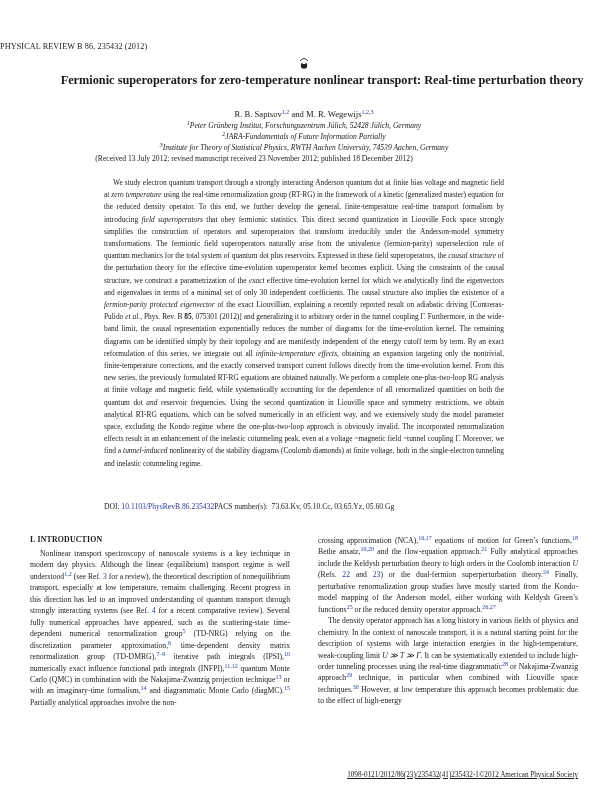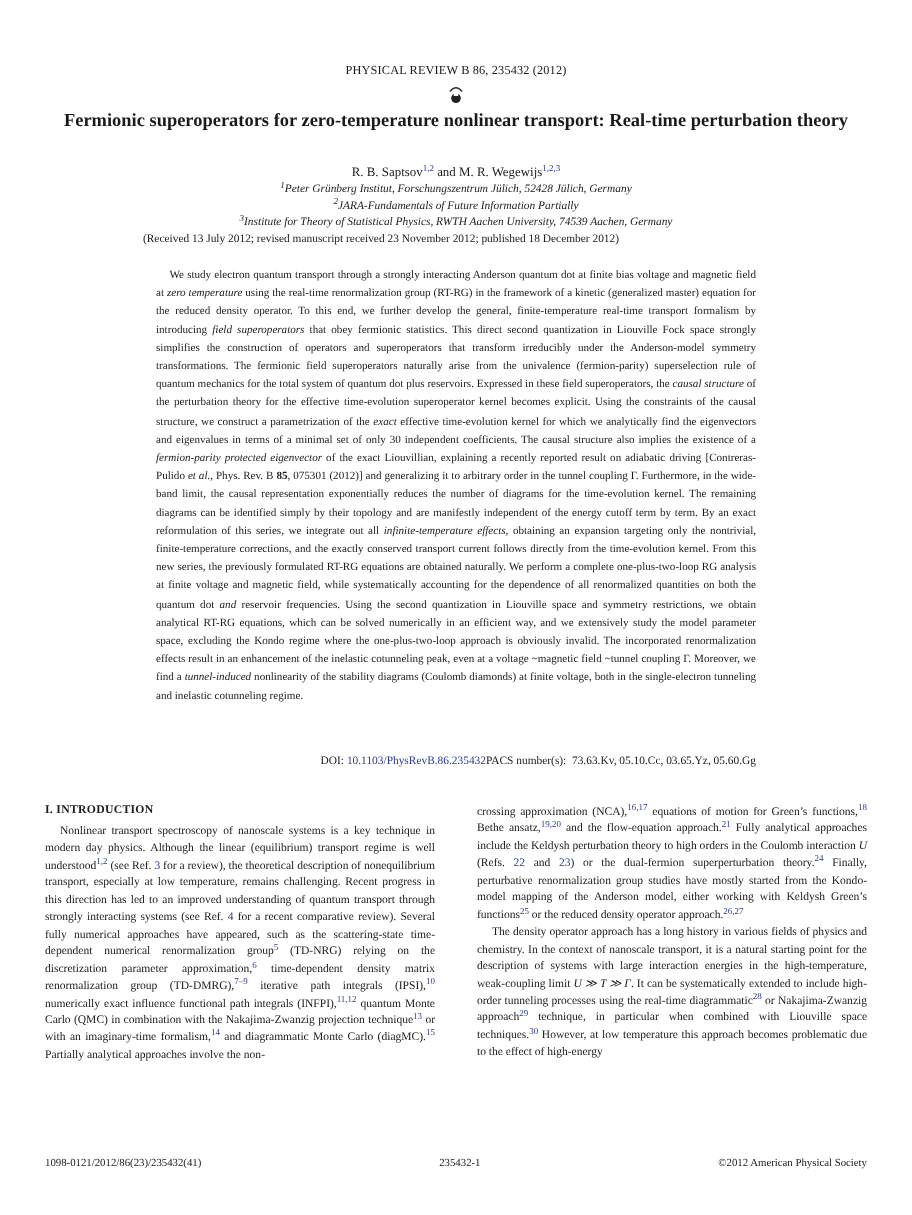--- a/index.html
+++ b/index.html
@@ -1,43 +1,43 @@
 <!DOCTYPE html>
 <html><head>
 <meta charset="utf-8">
 <style>
   html, body { margin: 0; padding: 0; background: #ffffff; }
   body { width: 608px; height: 810px; position: relative; overflow: hidden;
          font-family: "Liberation Serif", "DejaVu Serif", serif; color: #1a1a1a; }
   a, .ref { color: #2a3a9a; text-decoration: none; }
   sup { font-size: 6px; line-height: 0; vertical-align: 3px; }
-  .running-head { position: absolute; top: 42px; left: 0; width: 608px; text-align: center;
+  .running-head { position: absolute; top: 42px; left: 0; width: 608px; 
                   font-size: 8.2px; letter-spacing: 0.1px; }
   .logo { position: absolute; top: 56px; left: 297px; width: 14px; height: 14px; }
-  .title { position: absolute; top: 73px; left: 30px; width: 548px; text-align: center;
+  .title { position: absolute; top: 73px; left: 48px; width: 548px; text-align: center;
            font-weight: bold; font-size: 12.3px; line-height: 14.5px; }
   .authors { position: absolute; top: 109px; left: 0; width: 608px; text-align: center;
              font-size: 8.6px; line-height: 11px; }
   .affil { position: absolute; left: 0; width: 608px; text-align: center; font-style: italic;
            font-size: 7.6px; line-height: 10.5px; }
   .received { position: absolute; top: 154px; left: 0; width: 508px; text-align: center;
               font-size: 7.6px; }
   .abstract { position: absolute; top: 177px; left: 104px; width: 400px; font-size: 7.4px;
               line-height: 12.2px; text-align: justify; text-indent: 9px; }
   .abstract em { }
   .meta-row { position: absolute; top: 502px; left: 104px; width: 400px; font-size: 7.6px;
-              display: flex; justify-content: flex-end; }
+              display: flex; justify-content: flex-start; }
   .section-title { position: absolute; top: 535px; left: 30px; width: 280px; text-align: left;
                    font-weight: bold; font-size: 7.8px; letter-spacing: 0.2px; }
   .col { position: absolute; width: 260px; font-size: 7.7px; line-height: 11.45px;
          text-align: justify; }
   .col p { margin: 0; text-indent: 10px; }
   .col p.noindent { text-indent: 0; }
   .footer { position: absolute; top: 771px; left: 30px; width: 548px; font-size: 7.2px;
-            display: flex; justify-content: space-between; }
+            display: flex; justify-content: flex-end; text-decoration: underline; }
 </style>
 </head>
 <body>
 
 <div class="running-head">PHYSICAL REVIEW B 86, 235432 (2012)</div>
 
 <svg class="logo" viewBox="0 0 14 14">
   <path d="M3 5 Q7 0 11 5" stroke="#333" stroke-width="1" fill="none"></path>
   <circle cx="7" cy="9.5" r="3.2" fill="#222"></circle>
   <rect x="5.5" y="6" width="3" height="2" fill="#fff"></rect>

